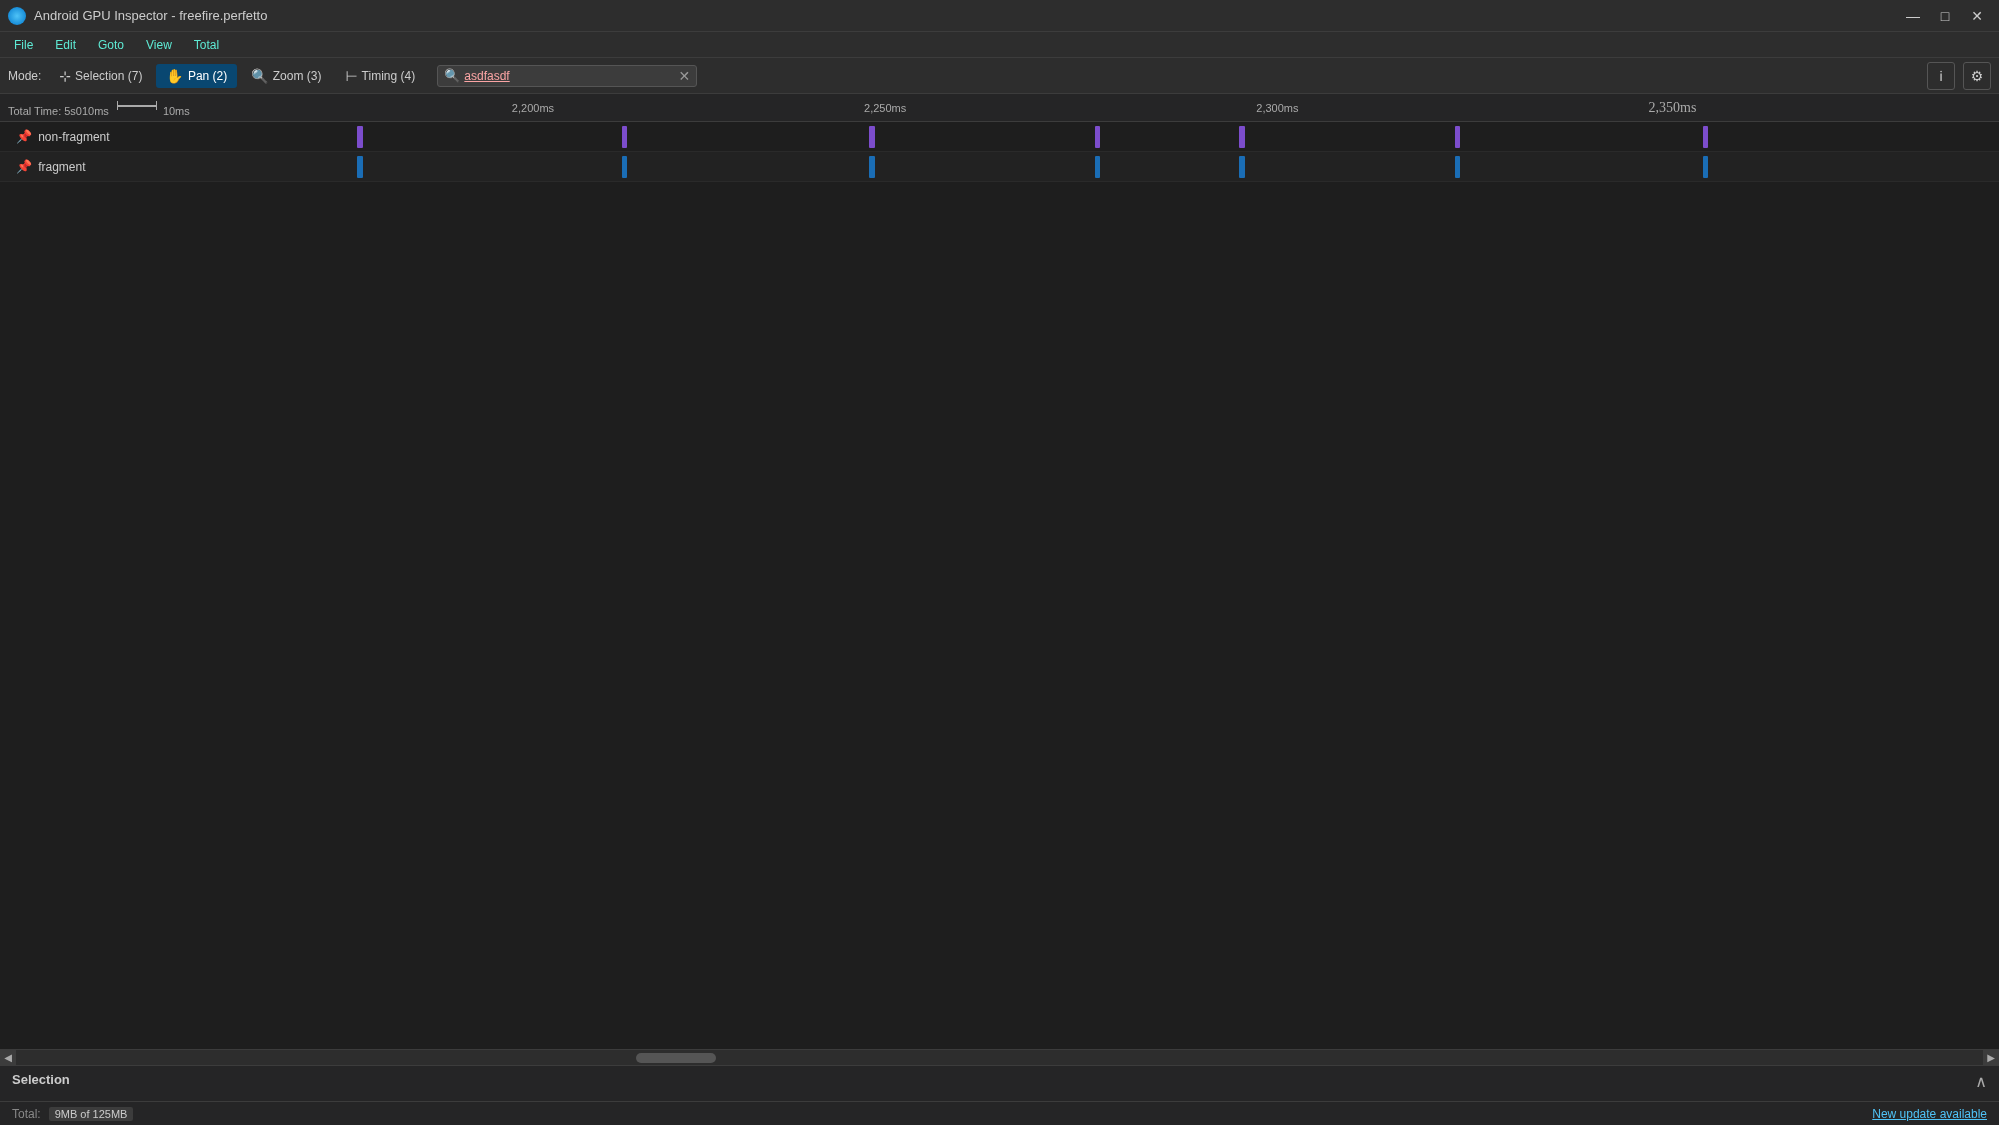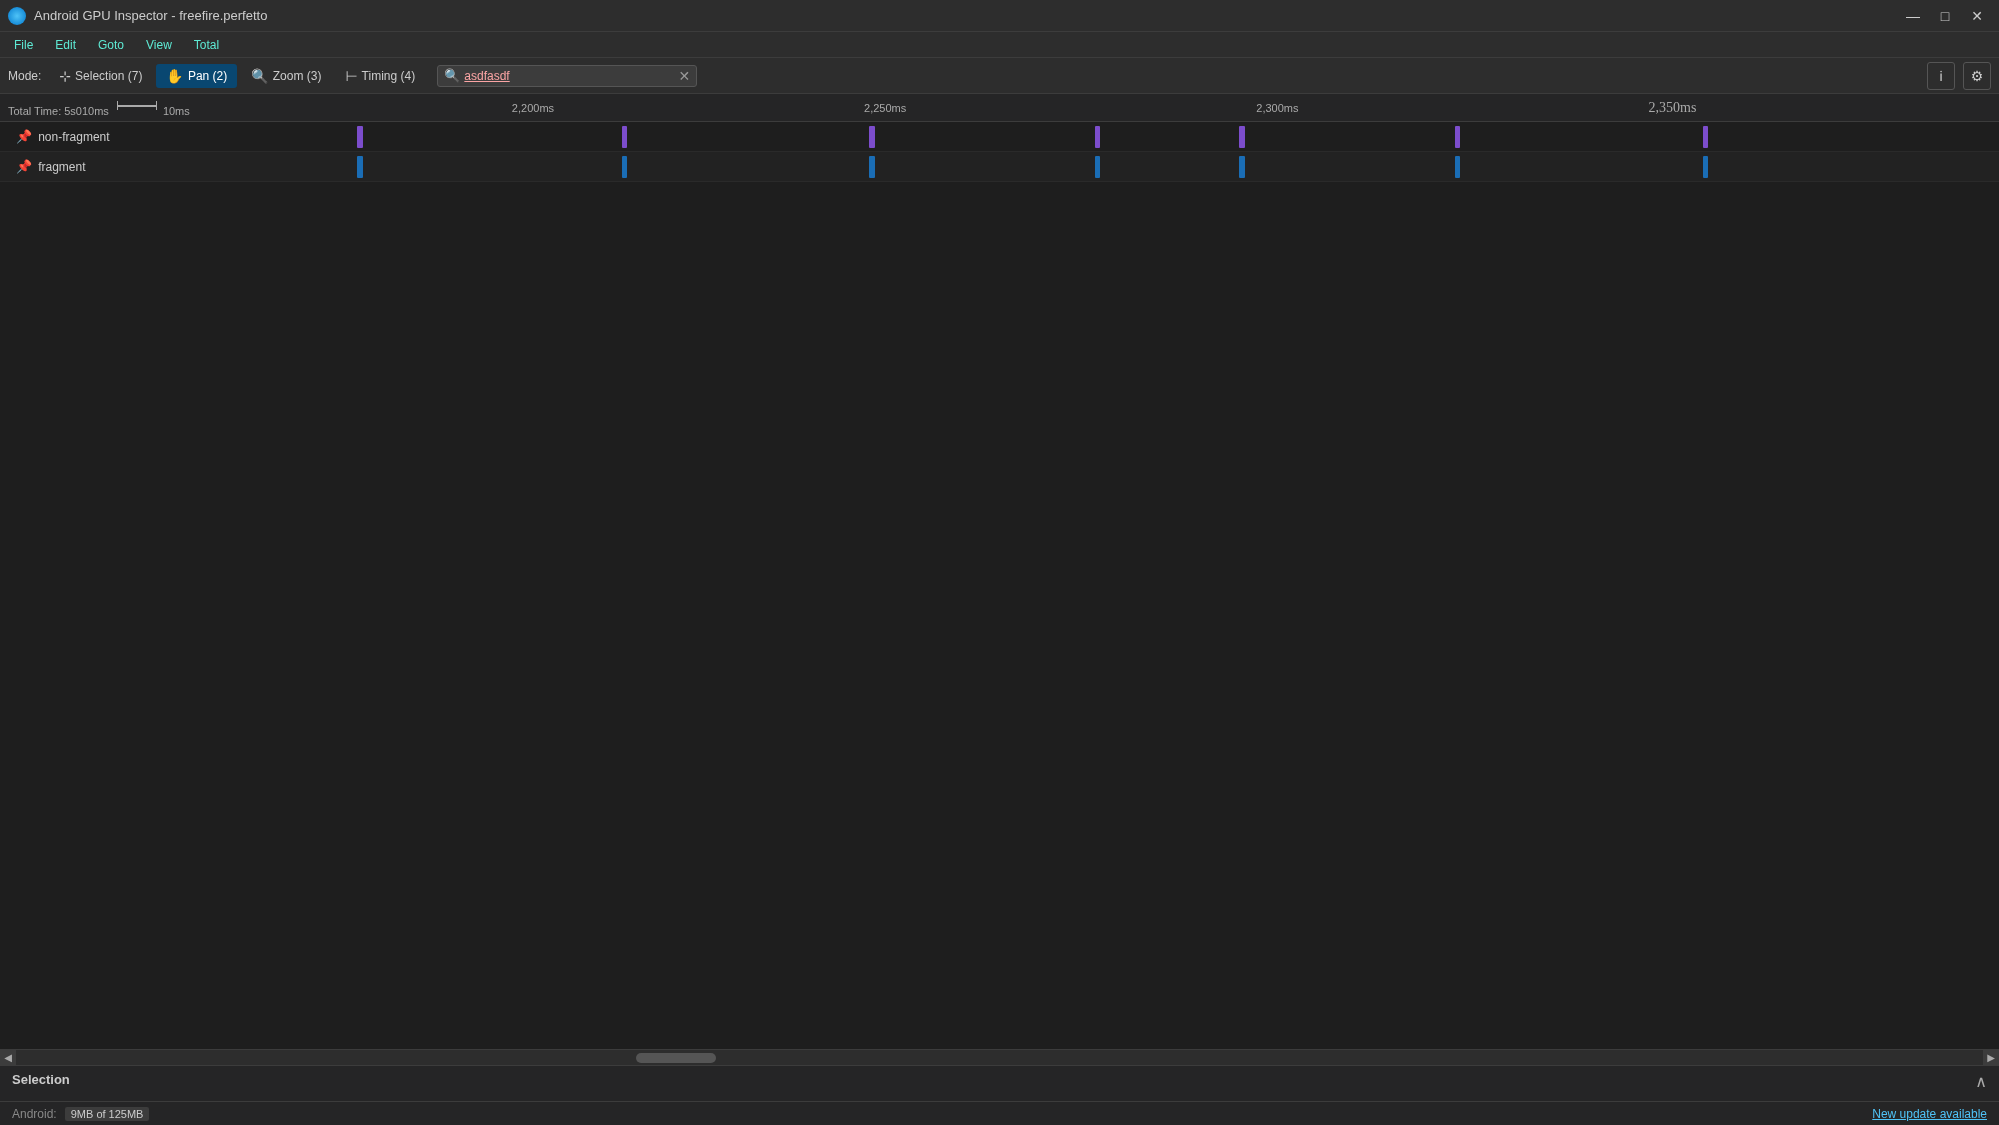--- a/index.html
+++ b/index.html
@@ -488,18 +488,18 @@
   </div>
 </div>
 
 <div class="bottom-panel">
   <div class="bottom-panel-header">
     <span class="bottom-panel-title">Selection</span>
     <span class="collapse-btn">∧</span>
   </div>
   <div class="bottom-panel-content">
     <div class="server-info">
-      <span class="server-label">Android:</span>
+      <span class="server-label">Total:</span>
       <span class="server-value">9MB of 125MB</span>
     </div>
     <a class="update-link">New update available</a>
   </div>
 </div>
 
 </body></html>

